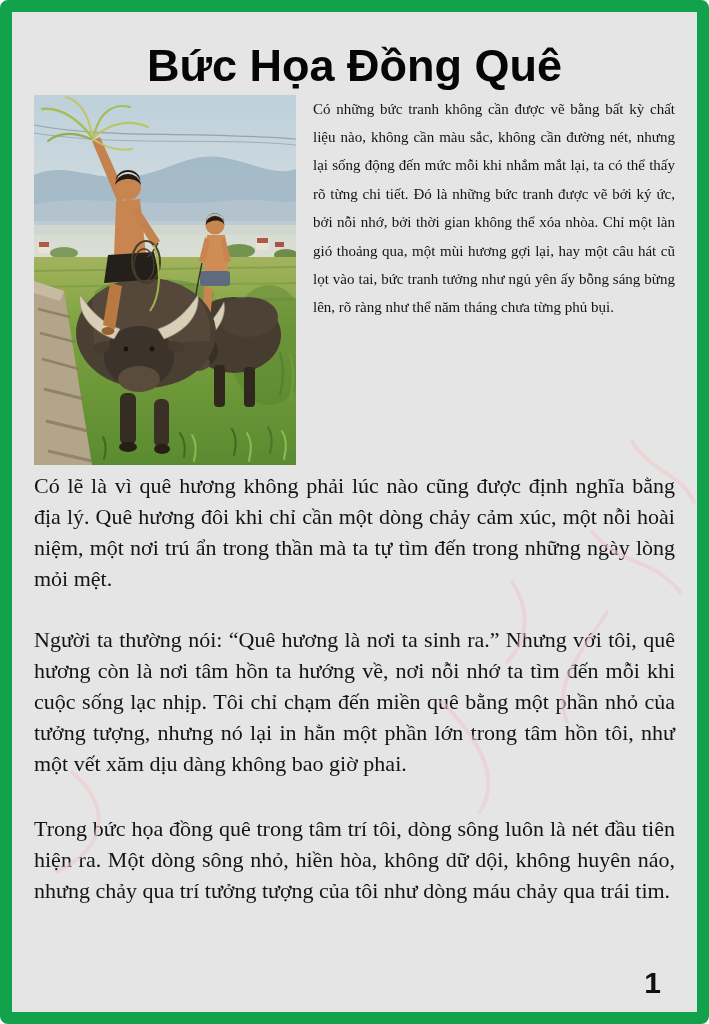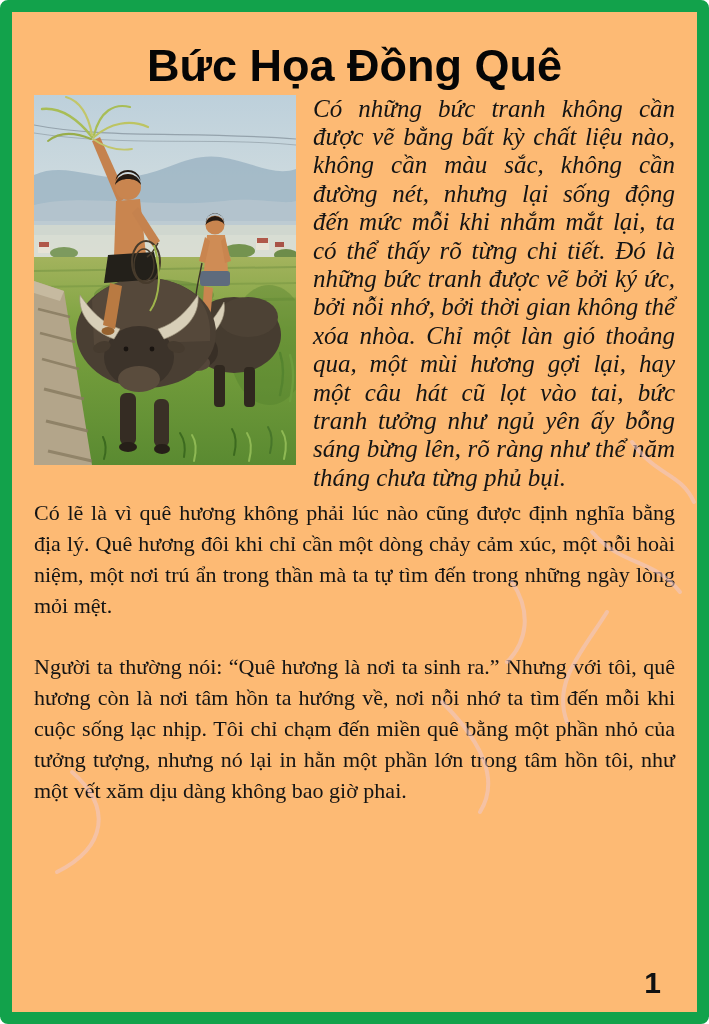--- a/index.html
+++ b/index.html
@@ -1,20 +1,20 @@
 <!DOCTYPE html>
 <html><head>
 <meta charset="utf-8">
 <style>
   html,body{margin:0;padding:0;background:#ffffff;}
   .page{
     position:relative;
     width:709px;height:1024px;
     box-sizing:border-box;
-    background:#fdba74;
+    background:#e5e5e5;
     border:12px solid #12a24b;
     border-radius:8px;
     overflow:hidden;
     font-family:"Liberation Serif", serif;
     color:#141414;
     padding:20px 22px 0 22px;
   }
   .title{
     font-family:"Liberation Sans", sans-serif;
     font-weight:bold;
@@ -41,23 +41,22 @@
   }
   .photo svg{display:block;}
   p.body{
     font-size:22px;
     line-height:31px;
     text-align:justify;
     margin:0;
   }
   p.col{
     flex:1;
-    font-size:25px;
+    font-size:15px;
     line-height:28.4px;
-    font-style:italic;
   }
   p.p2{margin-top:5px;}
   p.p3{margin-top:30px;}
   p.p4{margin-top:34px;}
   .pagenum{
     position:absolute;
     right:36px;bottom:12px;
     font-family:"Liberation Sans", sans-serif;
     font-weight:bold;
     font-size:30px;
@@ -211,20 +210,21 @@
           <path d="M256,306 C260,288 260,272 256,260" stroke="#6d9c3c" stroke-width="2.4" fill="none"></path>
         </g>
       </svg>
     </div>
 
     <p class="body col">Có những bức tranh không cần được vẽ bằng bất kỳ chất liệu nào, không cần màu sắc, không cần đường nét, nhưng lại sống động đến mức mỗi khi nhắm mắt lại, ta có thể thấy rõ từng chi tiết. Đó là những bức tranh được vẽ bởi ký ức, bởi nỗi nhớ, bởi thời gian không thể xóa nhòa. Chỉ một làn gió thoảng qua, một mùi hương gợi lại, hay một câu hát cũ lọt vào tai, bức tranh tưởng như ngủ yên ấy bỗng sáng bừng lên, rõ ràng như thể năm tháng chưa từng phủ bụi.</p>
   </div>
 
   <p class="body p2">Có lẽ là vì quê hương không phải lúc nào cũng được định nghĩa bằng địa lý. Quê hương đôi khi chỉ cần một dòng chảy cảm xúc, một nỗi hoài niệm, một nơi trú ẩn trong thần mà ta tự tìm đến trong những ngày lòng mỏi mệt.</p>
   <p class="body p3">Người ta thường nói: “Quê hương là nơi ta sinh ra.” Nhưng với tôi, quê hương còn là nơi tâm hồn ta hướng về, nơi nỗi nhớ ta tìm đến mỗi khi cuộc sống lạc nhịp. Tôi chỉ chạm đến miền quê bằng một phần nhỏ của tưởng tượng, nhưng nó lại in hằn một phần lớn trong tâm hồn tôi, như một vết xăm dịu dàng không bao giờ phai.</p>
+  <p class="body p4">Trong bức họa đồng quê trong tâm trí tôi, dòng sông luôn là nét đầu tiên hiện ra. Một dòng sông nhỏ, hiền hòa, không dữ dội, không huyên náo, nhưng chảy qua trí tưởng tượng của tôi như dòng máu chảy qua trái tim.</p>
 
   <svg class="watermark" viewBox="0 0 685 560" xmlns="http://www.w3.org/2000/svg">
     <g stroke="#eec9cc" stroke-width="4" fill="none" opacity="0.55" stroke-linecap="round">
       <path d="M580,150 C610,185 640,175 668,210"></path>
       <path d="M595,230 C570,270 540,300 555,340"></path>
       <path d="M430,320 C465,355 490,395 468,430"></path>
       <path d="M60,390 C100,425 95,465 45,490"></path>
       <path d="M620,60 C645,95 668,90 682,120"></path>
       <path d="M500,200 C520,230 515,260 495,280"></path>
     </g>

